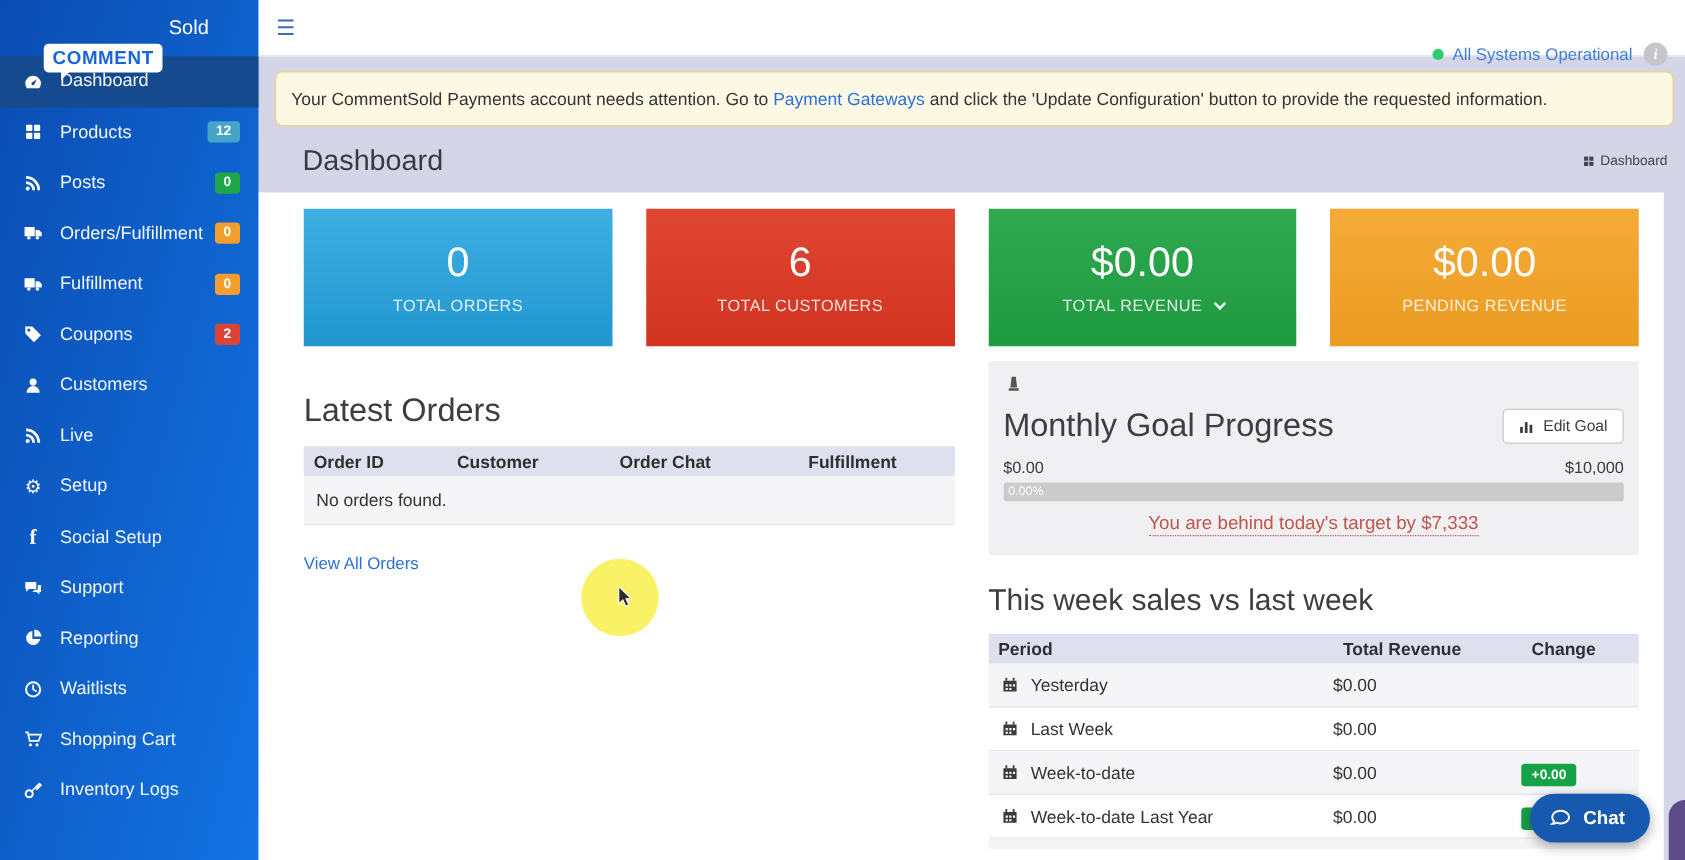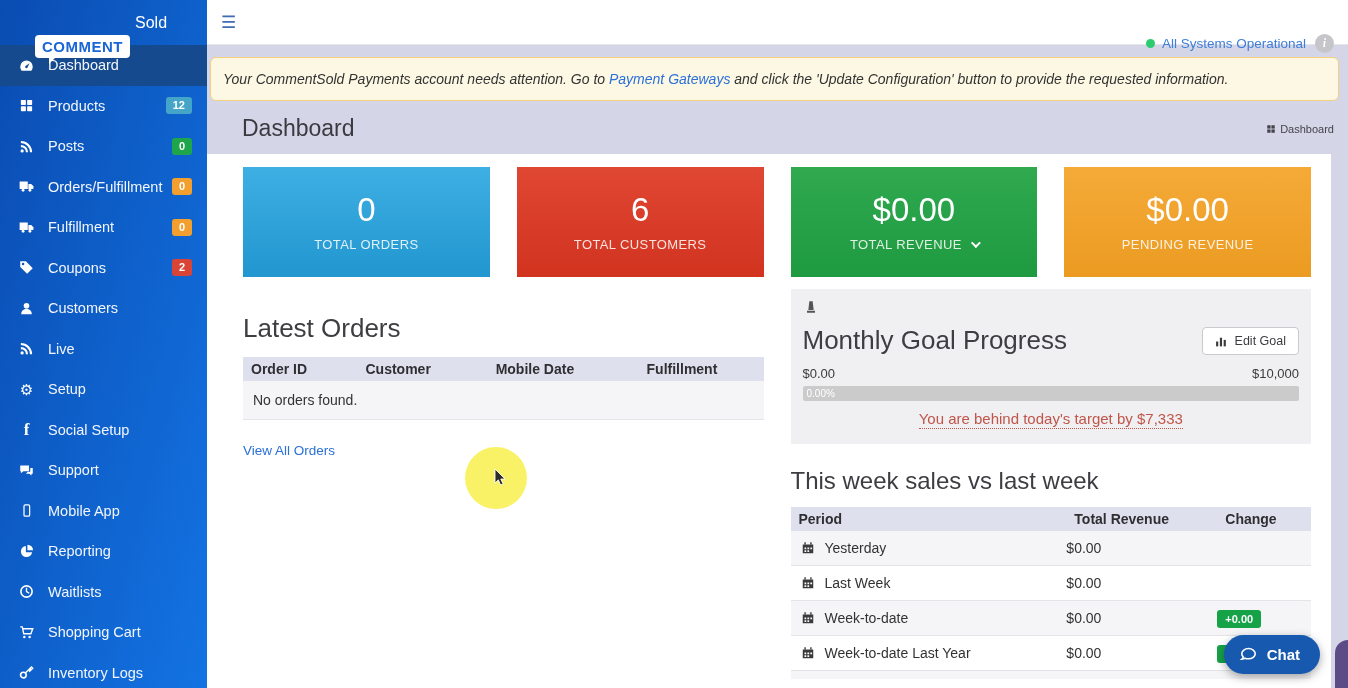--- a/index.html
+++ b/index.html
@@ -36,21 +36,21 @@
 
   
   .main{flex:1;height:100%;background:var(--page-bg);position:relative;display:flex;flex-direction:column;}
   .topbar{height:45px;background:#fff;border-bottom:1px solid #e6e6ef;display:flex;align-items:center;padding:0 14px;flex:none;}
   .hamburger{color:var(--topbar-icon-blue);font-size:17px;cursor:pointer;line-height:1;}
   .topbar-right{margin-left:auto;display:flex;align-items:center;gap:9px;margin-top:42px;}
   .status-link{display:flex;align-items:center;gap:7px;color:#3f7ed8;font-size:13.5px;cursor:pointer;}
   .status-dot{width:9px;height:9px;border-radius:50%;background:var(--status-green);}
   .info-circle{width:19px;height:19px;border-radius:50%;background:#c6c6ca;color:#fff;font-weight:bold;font-size:12px;display:flex;align-items:center;justify-content:center;font-family:"Liberation Serif",serif;font-style:italic;cursor:pointer;}
 
-  .alert{margin:12px 9px 0 3px;background:var(--alert-bg);border:1px solid var(--alert-border);border-radius:6px;padding:13px 12px;font-size:14px;color:#333;flex:none;font-style:italic;}
+  .alert{margin:12px 9px 0 13px;background:var(--alert-bg);border:1px solid var(--alert-border);border-radius:6px;padding:13px 12px;font-size:14px;color:#333;flex:none;}
   .alert a{color:var(--link-blue);text-decoration:none;cursor:pointer;}
 
   .title-row{display:flex;align-items:center;padding:14px 14px 12px 35px;flex:none;}
   .page-title{font-size:23px;font-weight:400;color:#3a3a40;}
   .breadcrumb{margin-left:auto;display:flex;align-items:center;gap:4px;font-size:11px;color:#44444c;cursor:pointer;}
   .breadcrumb svg{width:10px;height:10px;fill:#44444c;}
 
   .panel{background:#fff;margin-right:17px;flex:1;padding:13px 20px 0 36px;overflow:hidden;}
   .content-grid{display:grid;grid-template-columns:repeat(4,1fr);column-gap:27px;}
   .card{height:110px;display:flex;flex-direction:column;align-items:center;justify-content:center;color:#fff;}
@@ -211,28 +211,20 @@
             <svg viewBox="0 0 24 24">
               <path d="M2 4h14v9H7l-4 3.5V13H2z"></path>
               <path d="M18 8h4v9h-2v3l-3.5-3H11l3-3h4z"></path>
             </svg>
           </span>
         <span class="mi-label">Support</span>
       </div>
       <div class="menu-item">
         <span class="mi-icon">
             <svg viewBox="0 0 24 24">
-              <rect x="8" y="3" width="9" height="18" rx="2" fill="none" stroke="currentColor" stroke-width="2"></rect>
-            </svg>
-          </span>
-        <span class="mi-label">Mobile App</span>
-      </div>
-      <div class="menu-item">
-        <span class="mi-icon">
-            <svg viewBox="0 0 24 24">
               <path d="M11 3a9 9 0 1 0 10 10H11z"></path>
               <path d="M13.5 1a9 9 0 0 1 9 9h-9z"></path>
             </svg>
           </span>
         <span class="mi-label">Reporting</span>
       </div>
       <div class="menu-item">
         <span class="mi-icon">
             <svg viewBox="0 0 24 24">
               <circle cx="12" cy="12" r="9" fill="none" stroke="currentColor" stroke-width="2.6"></circle>
@@ -321,21 +313,21 @@
               <span>PENDING REVENUE</span>
             </div>
         </div>
 
         <section class="section-left">
           <h2 class="sec-title">Latest Orders</h2>
           <div class="tbl">
             <div class="tbl-head">
               <div class="lo-c1">Order ID</div>
               <div class="lo-c2">Customer</div>
-              <div class="lo-c3">Mobile Date</div>
+              <div class="lo-c3">Order Chat</div>
               <div class="lo-c4">Fulfillment</div>
             </div>
             <div class="empty-row">No orders found.</div>
           </div>
           <a class="view-all">View All Orders</a>
         </section>
 
         <section class="section-right">
           <div class="goal-panel">
             <span class="goal-icon"><svg viewBox="0 0 24 24">

